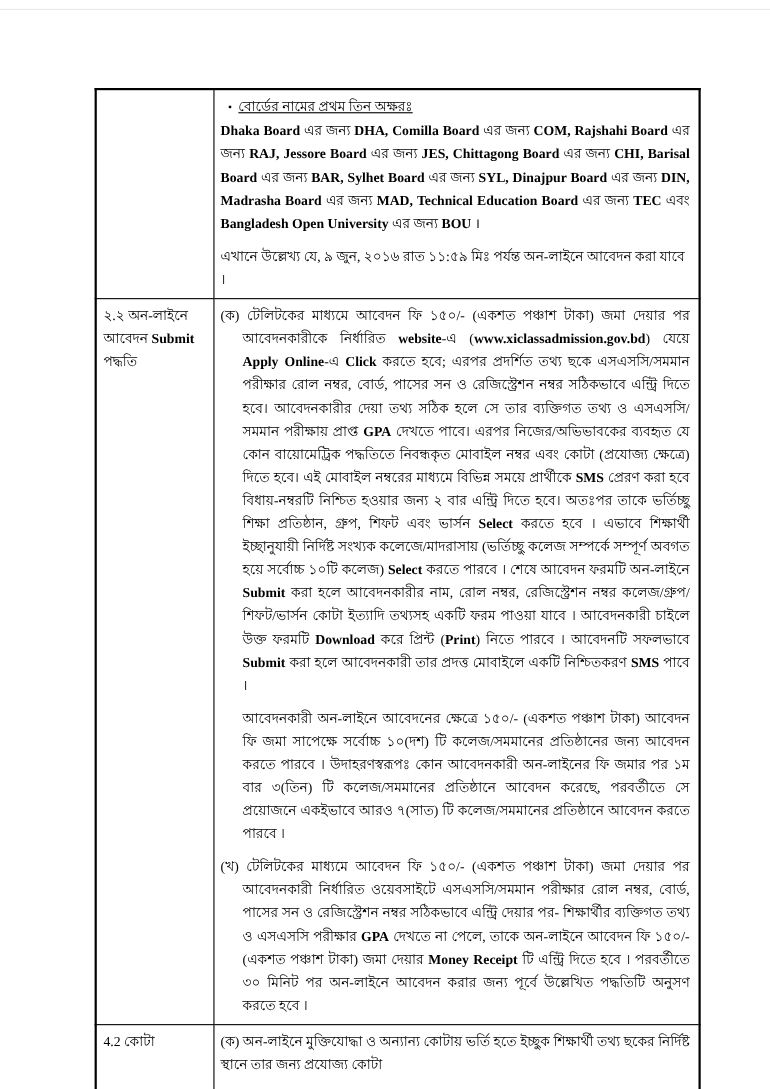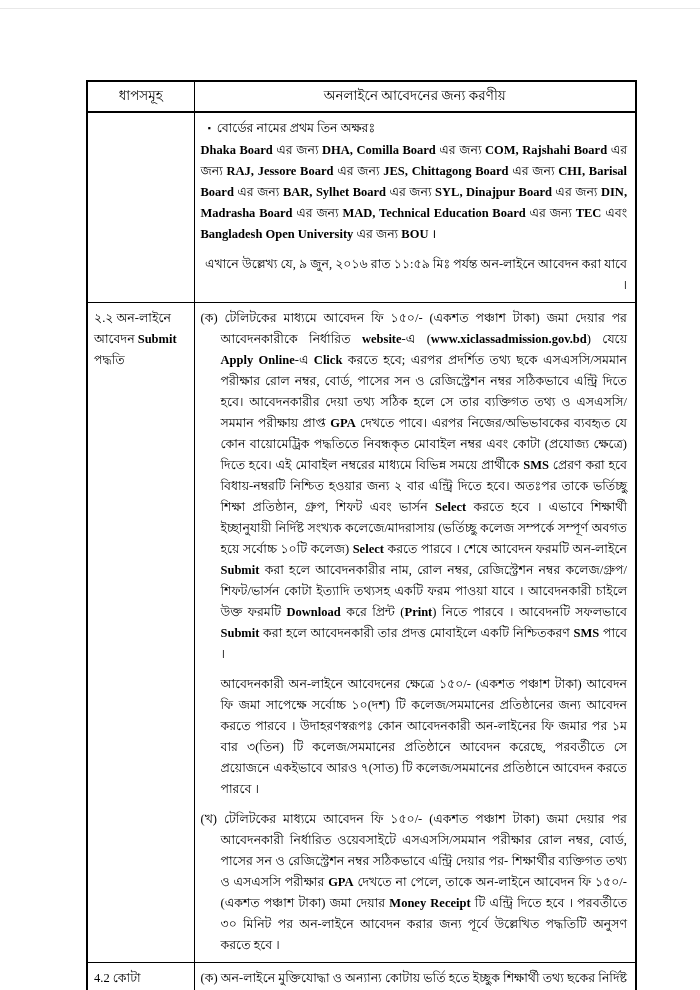--- a/index.html
+++ b/index.html
@@ -47,43 +47,39 @@
   .r3{height:221px;}
   .para{
     margin:0 0 9px 0;
     text-align:justify;
   }
   .para:last-child{margin-bottom:0;}
   .para.hang{padding-left:20px;text-indent:-20px;}
   .para.indent{padding-left:20px;}
   .bullet-line{margin:0 0 1px 7px;text-align:left;}
   .bullet-line .bullet{font-size:9px;vertical-align:1px;margin-right:6px;}
-  .note-line{margin-top:4px;text-align:right;}
+  .note-line{margin-top:4px;text-align:left;}
 </style>
 </head>
 <body>
 
 <div class="page">
   <div class="page-top-line"></div>
 
   <table class="doc-table">
     <colgroup>
         <col class="c1">
         <col class="c2">
       </colgroup>
     <tbody>
-        <tr>
-      <th>ধাপসমূহ</th>
-      <th>অনলাইনে আবেদনের জন্য করণীয়</th>
-    </tr>
 
     <tr class="r1">
       <td class="step-cell"></td>
       <td class="content-cell">
-        <div class="para bullet-line"><span class="bullet">▪</span><span><span style="">বোর্ডের নামের প্রথম তিন অক্ষরঃ</span></span></div>
+        <div class="para bullet-line"><span class="bullet">▪</span><span><span style="text-decoration: underline;">বোর্ডের নামের প্রথম তিন অক্ষরঃ</span></span></div>
         <div class="para"><span style="font-weight: bold;">Dhaka Board</span><span> এর জন্য </span><span style="font-weight: bold;">DHA, Comilla Board</span><span> এর জন্য </span><span style="font-weight: bold;">COM, Rajshahi Board</span><span> এর জন্য </span><span style="font-weight: bold;">RAJ, Jessore Board</span><span> এর জন্য </span><span style="font-weight: bold;">JES, Chittagong Board</span><span> এর জন্য </span><span style="font-weight: bold;">CHI,  Barisal Board</span><span> এর জন্য </span><span style="font-weight: bold;">BAR, Sylhet Board</span><span> এর জন্য </span><span style="font-weight: bold;">SYL, Dinajpur Board</span><span> এর জন্য </span><span style="font-weight: bold;">DIN,  Madrasha Board</span><span> এর জন্য  </span><span style="font-weight: bold;">MAD, Technical Education Board</span><span> এর জন্য </span><span style="font-weight: bold;">TEC</span><span> এবং </span><span style="font-weight: bold;">Bangladesh Open University</span><span> এর জন্য  </span><span style="font-weight: bold;">BOU</span><span> ।</span></div>
         <div class="para note-line"><span>এখানে উল্লেখ্য যে, ৯ জুন, ২০১৬ রাত ১১:৫৯ মিঃ পর্যন্ত অন-লাইনে আবেদন করা যাবে ।</span></div>
       </td>
     </tr>
 
     <tr class="r2">
       <td class="step-cell"><span>২.২ অন-লাইনে</span><br><span>আবেদন </span><span style="font-weight: bold;">Submit</span><br><span>পদ্ধতি</span></td>
       <td class="content-cell">
         <div class="para hang"><span>(ক) টেলিটকের মাধ্যমে আবেদন ফি ১৫০/- (একশত পঞ্চাশ টাকা) জমা দেয়ার পর আবেদনকারীকে নির্ধারিত </span><span style="font-weight: bold;">website</span><span>-এ (</span><span style="font-weight: bold;">www.xiclassadmission.gov.bd</span><span>) যেয়ে </span><span style="font-weight: bold;">Apply Online</span><span>-এ </span><span style="font-weight: bold;">Click</span><span> করতে হবে; এরপর প্রদর্শিত তথ্য ছকে এসএসসি/সমমান পরীক্ষার রোল নম্বর, বোর্ড, পাসের সন ও রেজিস্ট্রেশন নম্বর সঠিকভাবে এন্ট্রি দিতে হবে। আবেদনকারীর দেয়া তথ্য সঠিক হলে সে তার ব্যক্তিগত তথ্য ও এসএসসি/সমমান পরীক্ষায় প্রাপ্ত </span><span style="font-weight: bold;">GPA</span><span> দেখতে পাবে। এরপর নিজের/অভিভাবকের ব্যবহৃত যে কোন বায়োমেট্রিক পদ্ধতিতে নিবন্ধকৃত মোবাইল নম্বর এবং কোটা (প্রযোজ্য ক্ষেত্রে) দিতে হবে। এই মোবাইল নম্বরের মাধ্যমে বিভিন্ন সময়ে প্রার্থীকে </span><span style="font-weight: bold;">SMS</span><span> প্রেরণ করা হবে বিধায়-নম্বরটি নিশ্চিত হওয়ার জন্য ২ বার এন্ট্রি দিতে হবে। অতঃপর তাকে ভর্তিচ্ছু শিক্ষা প্রতিষ্ঠান,  গ্রুপ, শিফট এবং ভার্সন </span><span style="font-weight: bold;">Select</span><span> করতে হবে । এভাবে শিক্ষার্থী ইচ্ছানুযায়ী নির্দিষ্ট সংখ্যক কলেজে/মাদরাসায় (ভর্তিচ্ছু কলেজ সম্পর্কে সম্পূর্ণ অবগত হয়ে সর্বোচ্চ ১০টি কলেজ) </span><span style="font-weight: bold;">Select</span><span> করতে পারবে । শেষে আবেদন ফরমটি অন-লাইনে </span><span style="font-weight: bold;">Submit</span><span> করা হলে আবেদনকারীর নাম, রোল নম্বর, রেজিস্ট্রেশন নম্বর কলেজ/গ্রুপ/শিফট/ভার্সন কোটা ইত্যাদি তথ্যসহ একটি ফরম পাওয়া যাবে । আবেদনকারী চাইলে উক্ত ফরমটি </span><span style="font-weight: bold;">Download</span><span> করে প্রিন্ট (</span><span style="font-weight: bold;">Print</span><span>) নিতে পারবে । আবেদনটি সফলভাবে </span><span style="font-weight: bold;">Submit</span><span> করা হলে আবেদনকারী তার প্রদত্ত মোবাইলে একটি নিশ্চিতকরণ </span><span style="font-weight: bold;">SMS</span><span> পাবে ।</span></div>
         <div class="para indent"><span>আবেদনকারী অন-লাইনে আবেদনের ক্ষেত্রে ১৫০/- (একশত পঞ্চাশ টাকা) আবেদন ফি জমা সাপেক্ষে সর্বোচ্চ ১০(দশ) টি কলেজ/সমমানের প্রতিষ্ঠানের জন্য আবেদন করতে পারবে । উদাহরণস্বরূপঃ কোন আবেদনকারী অন-লাইনের ফি জমার পর ১ম বার ৩(তিন) টি কলেজ/সমমানের প্রতিষ্ঠানে আবেদন করেছে, পরবর্তীতে সে প্রয়োজনে একইভাবে আরও ৭(সাত) টি কলেজ/সমমানের প্রতিষ্ঠানে আবেদন করতে পারবে ।</span></div>

